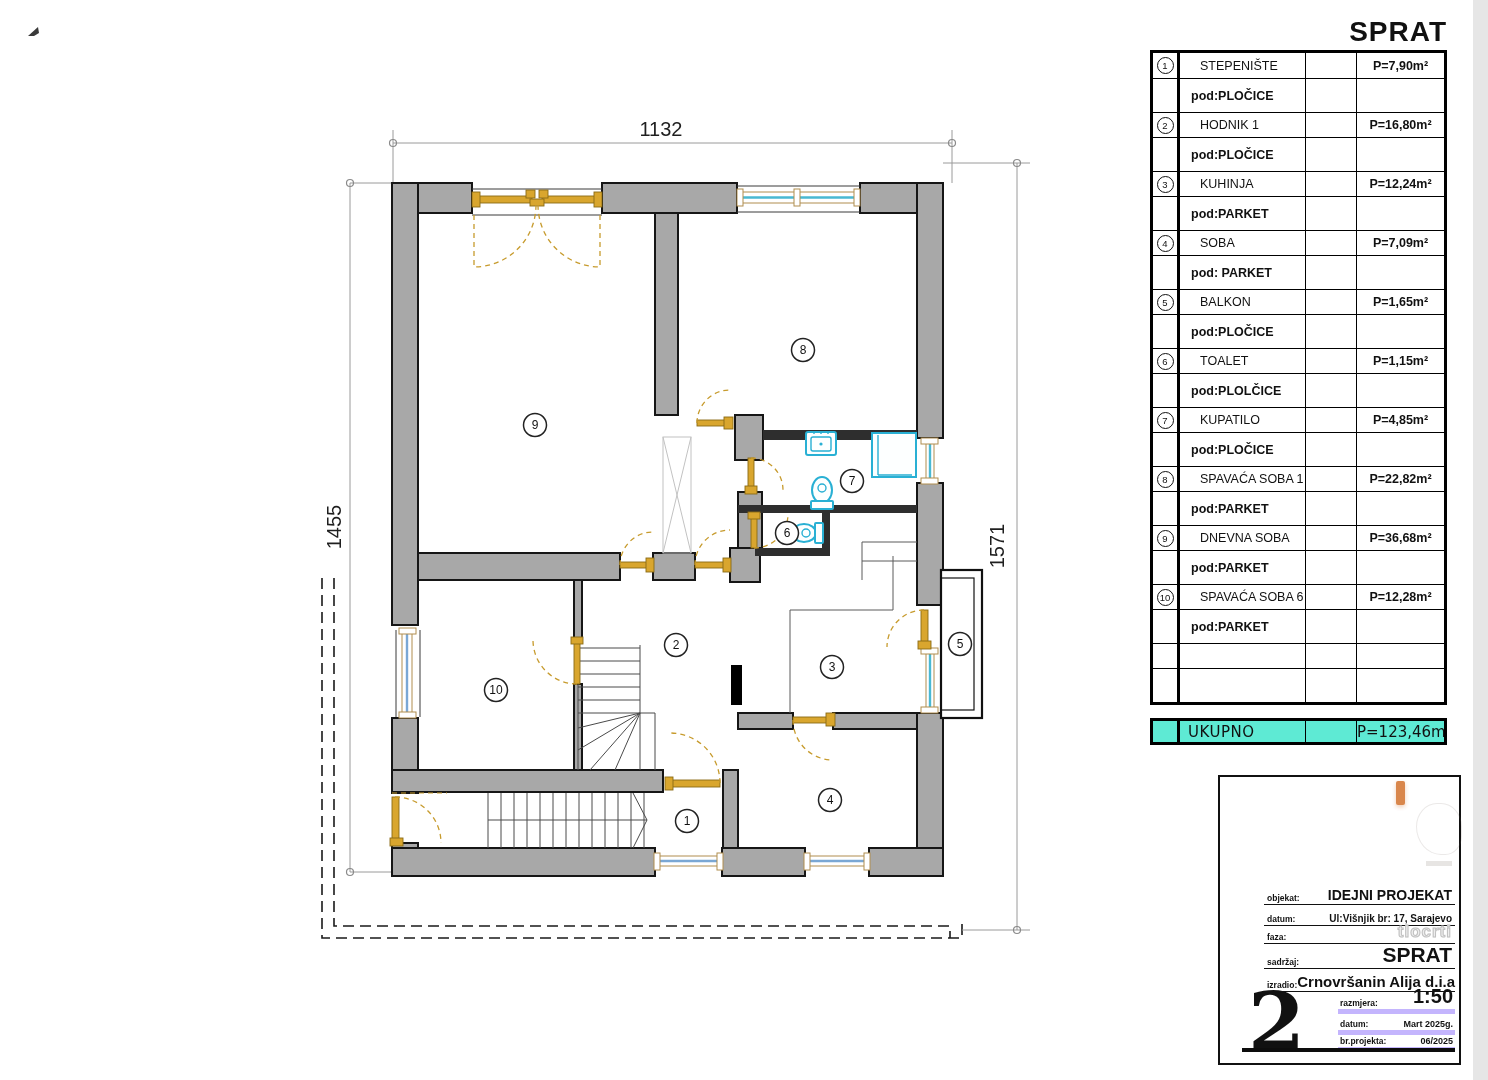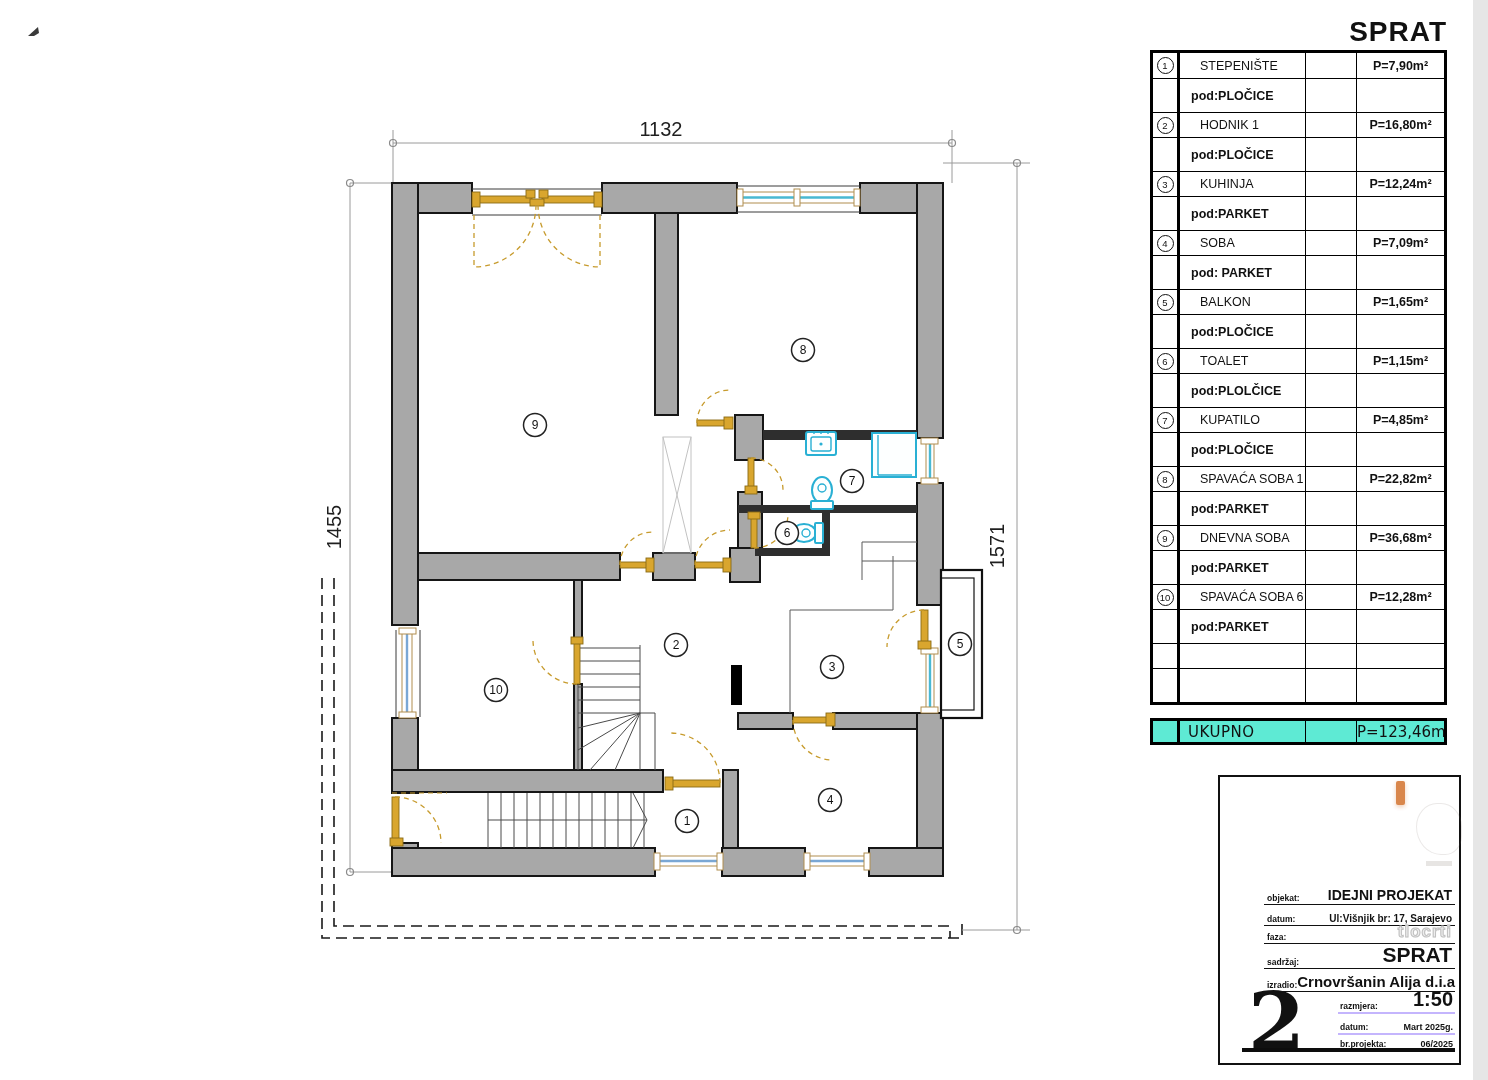--- a/index.html
+++ b/index.html
@@ -63,21 +63,21 @@
   .tb-row{display:flex;align-items:flex-end;justify-content:space-between;border-bottom:1px solid #111;padding:0 3px 1px 3px;}
   .tb-label{font-size:8.5px;font-weight:700;white-space:nowrap;}
   .tb-val{white-space:nowrap;}
   .tb-val-lg{font-size:14px;font-weight:700;}
   .tb-val-sm{font-size:10px;font-weight:700;}
   .tb-val-outline{font-size:17px;font-weight:700;letter-spacing:1px;color:#eeeeee;-webkit-text-stroke:1px #c0c0c0;text-shadow:0 0 1px #cfcfcf;}
   .tb-val-xl{font-size:21px;font-weight:700;}
   .tb-val-md{font-size:15px;font-weight:700;}
   .tb-suffix{font-size:15px;font-weight:700;}
   .tb-meta{position:absolute;left:118px;right:4px;top:215px;}
-  .tb-mrow{display:flex;align-items:flex-end;justify-content:space-between;border-bottom:2px solid #c4b5fd;padding:0 2px 1px 2px;}
+  .tb-mrow{display:flex;align-items:flex-end;justify-content:space-between;border-bottom:5px solid #c4b5fd;padding:0 2px 1px 2px;}
   .tb-mval-lg{font-size:20px;font-weight:700;}
   .tb-mval-sm{font-size:9px;font-weight:700;}
   .tb-sheetnum{position:absolute;left:28px;top:204px;font-family:"DejaVu Serif",serif;font-weight:700;font-size:82px;line-height:1;}
   .tb-bottomline{position:absolute;left:22px;right:4px;bottom:11px;height:4px;background:#0d0d0d;}
 </style>
 </head>
 <body>
 
 <div class="page">
 

